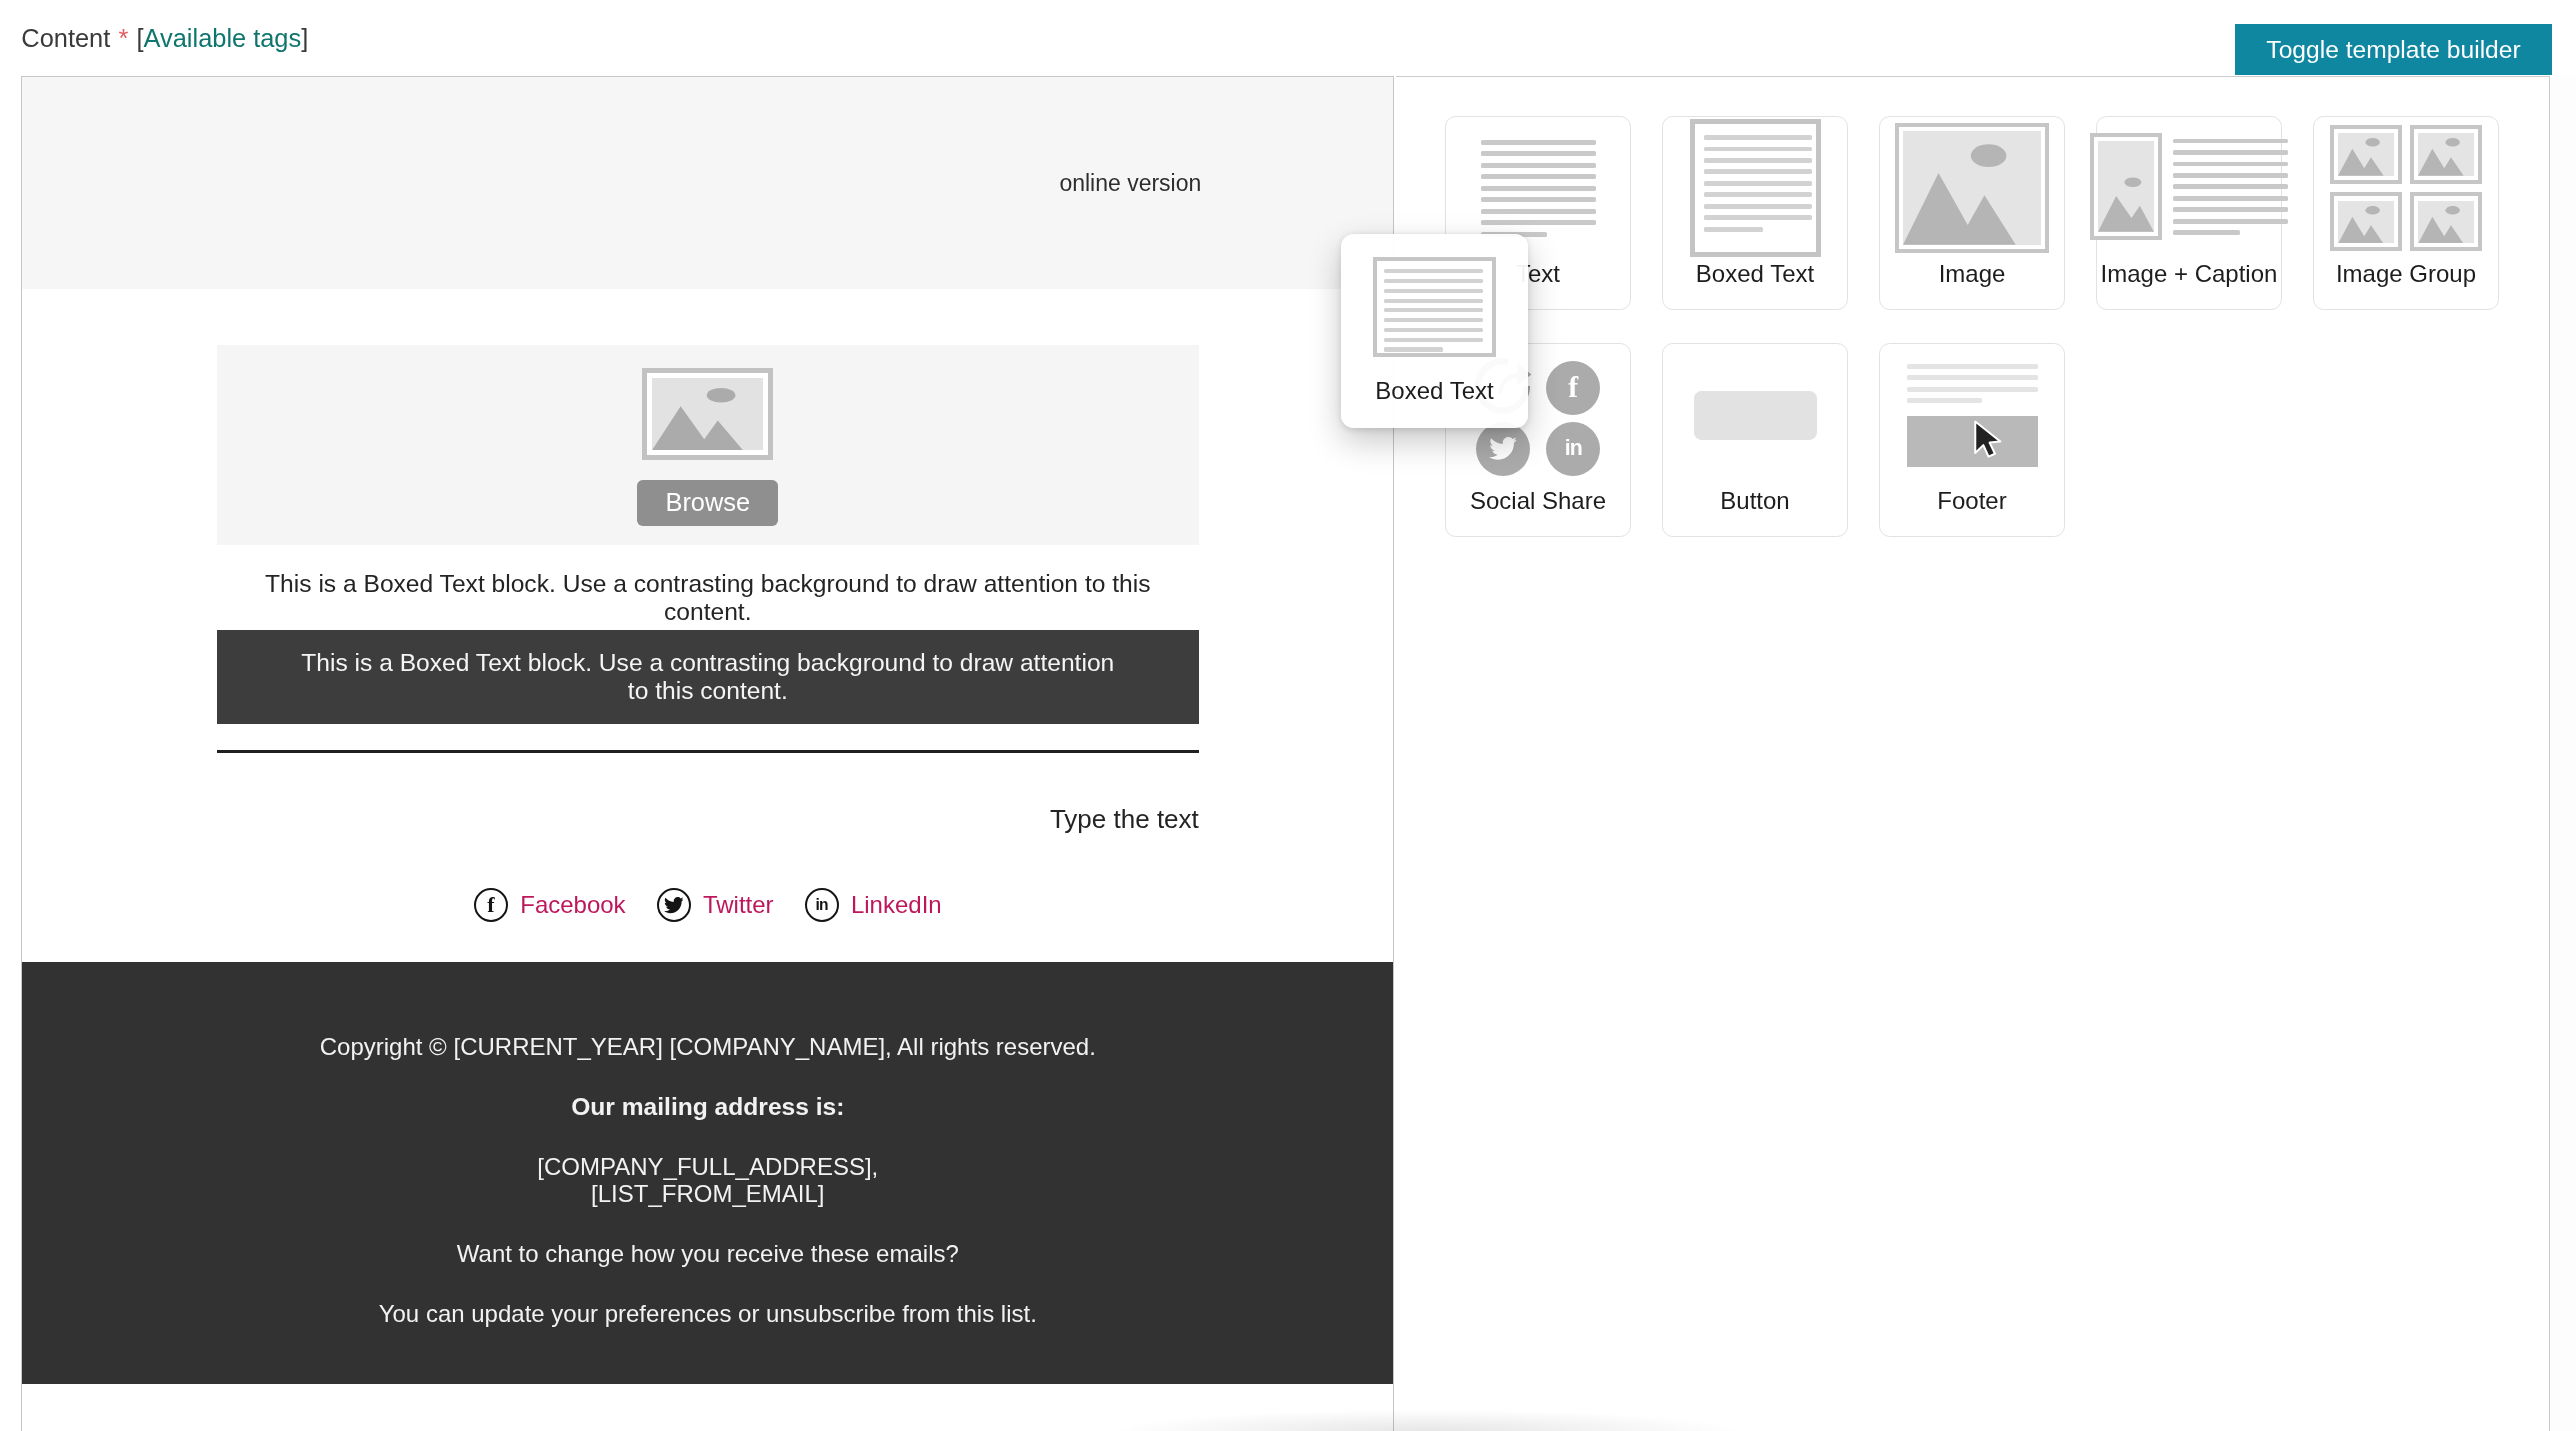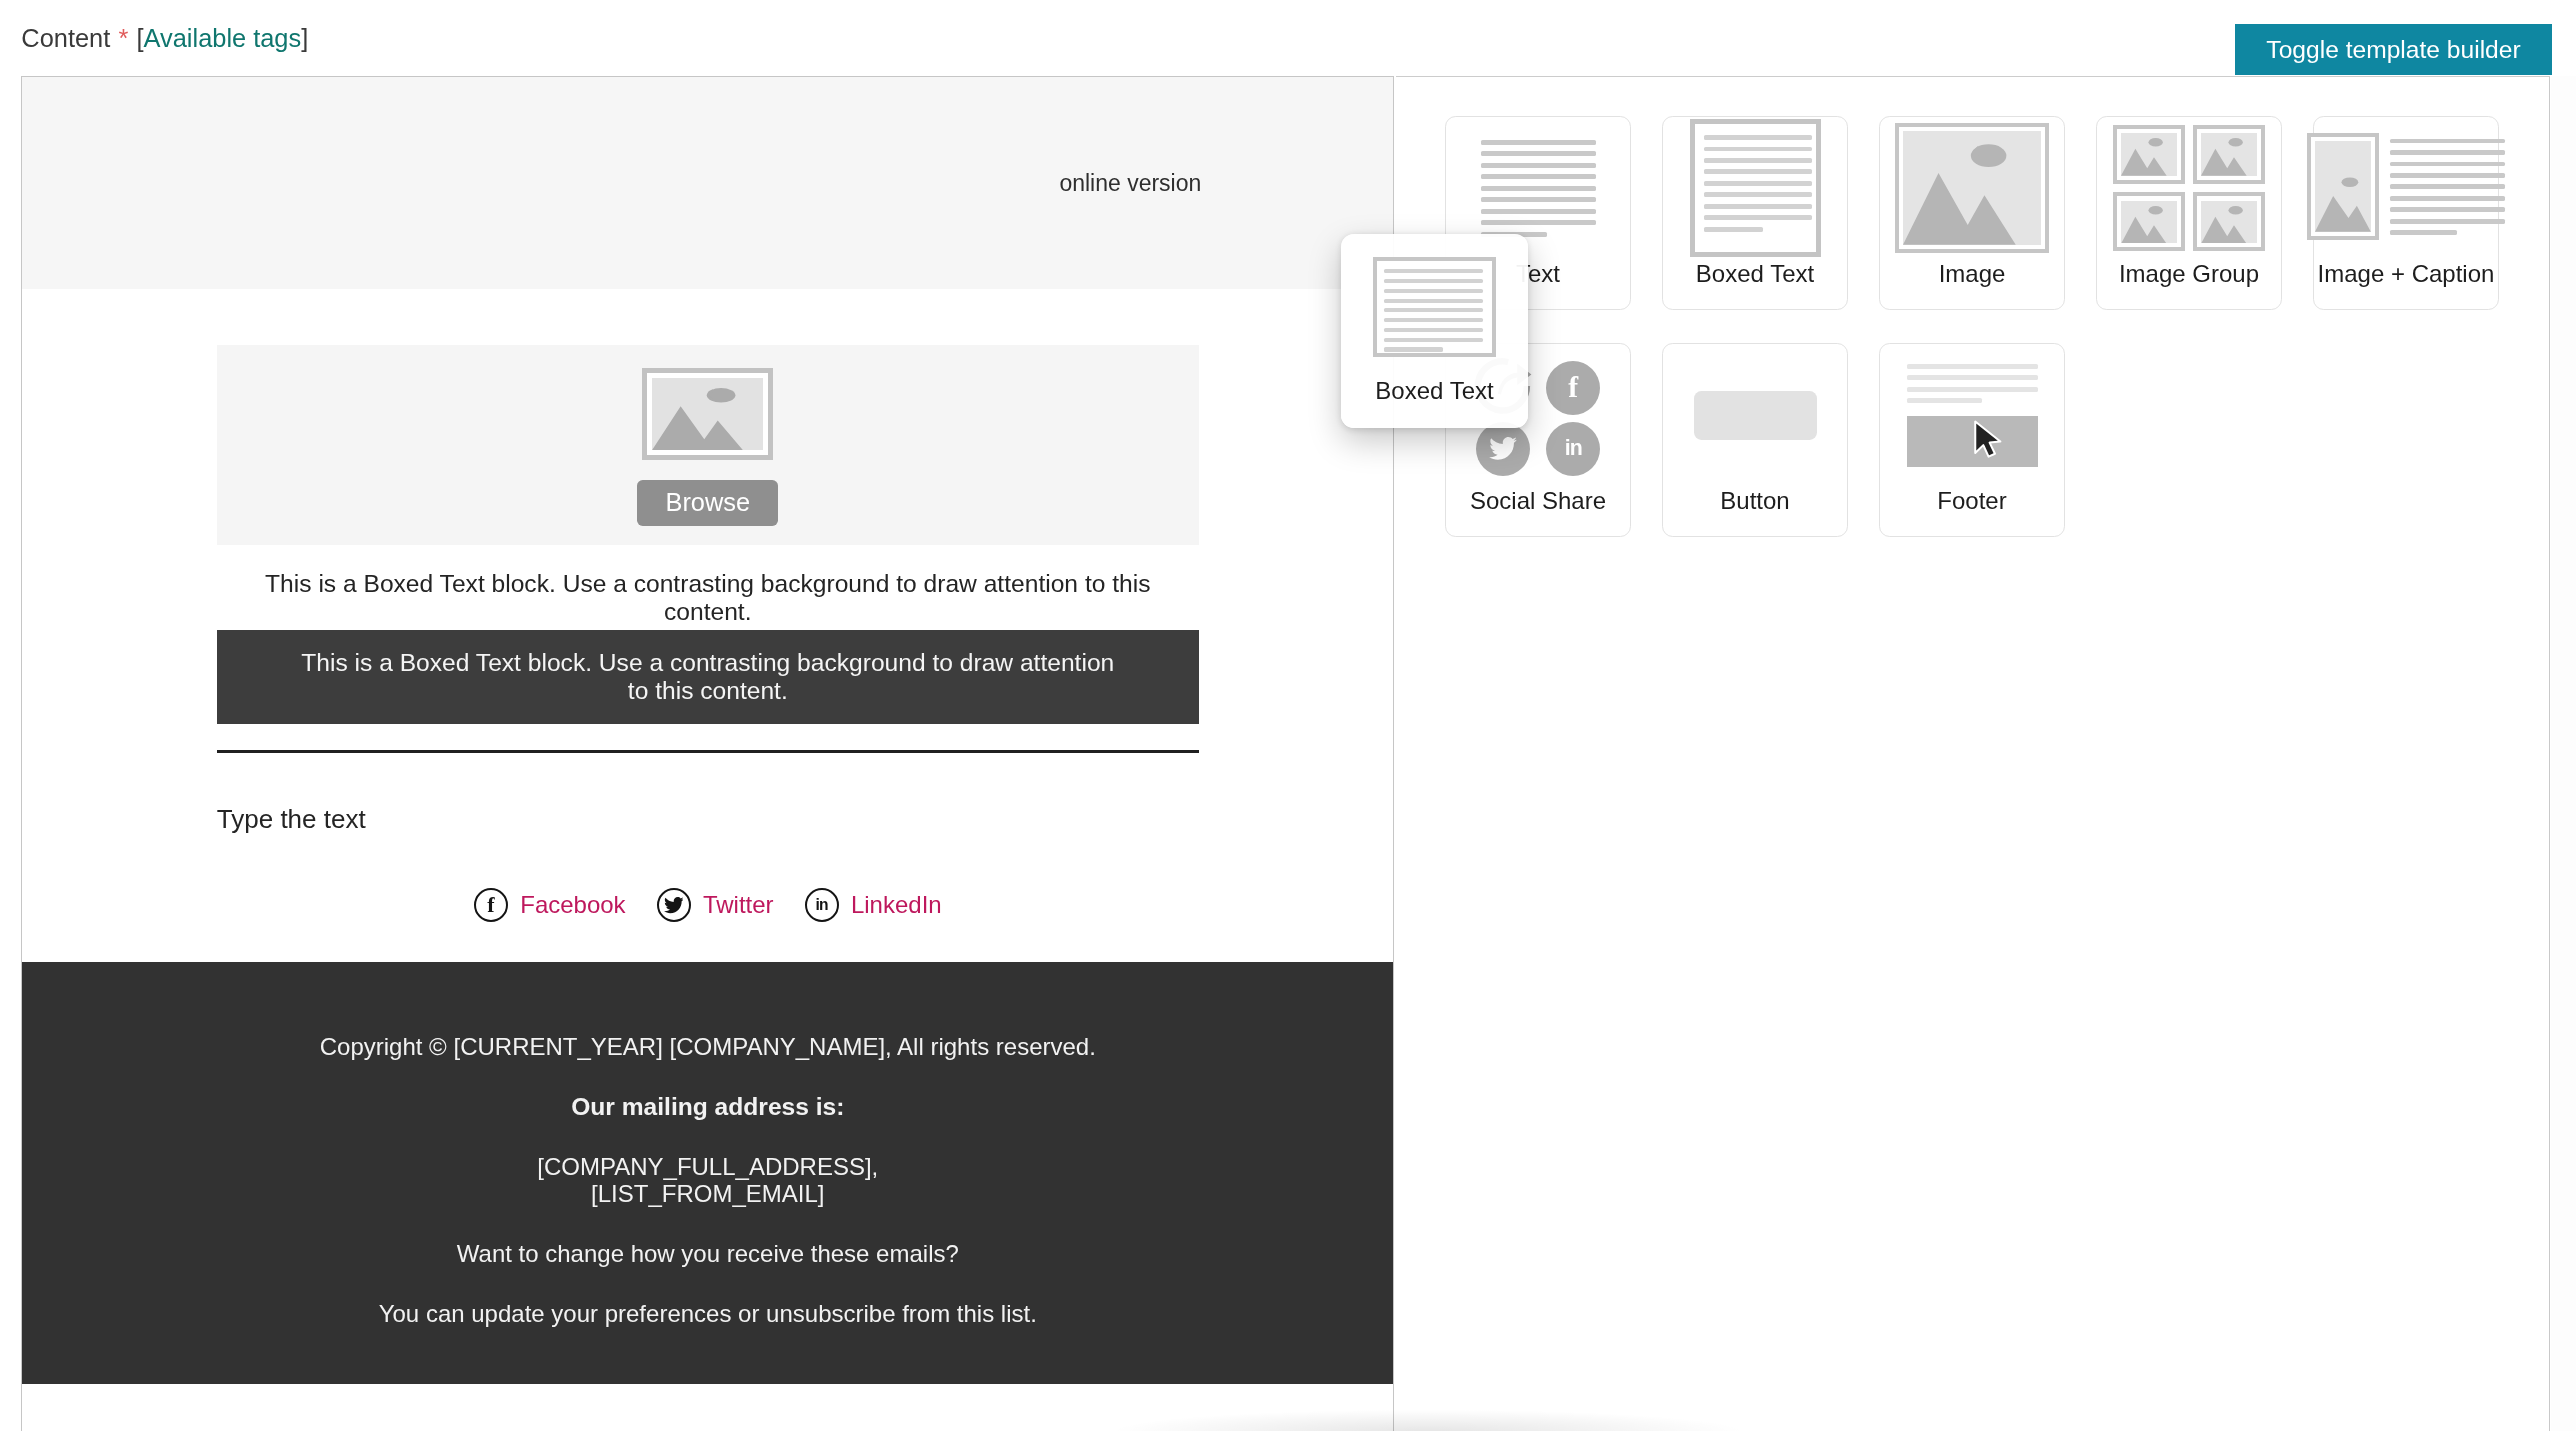--- a/index.html
+++ b/index.html
@@ -35,21 +35,21 @@
   .browse-btn { margin-top:19.7px; width:141px; height:46px; background:#8f8f8f; color:#fff;
     font-size:25.4px; border:none; border-radius:5.7px; display:flex; align-items:center;
     justify-content:center; cursor:pointer; font-family:inherit; }
 
   .boxed-plain { margin:24.6px auto 0; max-width:919px; font-size:24.6px; line-height:28px;
     text-align:center; color:#242424; }
   .boxed-dark { margin-top:4.9px; background:#3d3d3d; padding:19px 0; }
   .boxed-dark p { max-width:821px; margin:0 auto; font-size:24.6px; line-height:28px;
     text-align:center; color:#f5f5f5; }
   .rule { margin-top:26px; border-top:3.3px solid #202020; height:0; }
-  .type-text { margin-top:51px; font-size:26px; line-height:31px; text-align:left; color:#242424; }
+  .type-text { margin-top:51px; font-size:26px; line-height:31px; text-align:right; color:#242424; }
 
   .social-row { margin-top:53px; display:flex; justify-content:center; align-items:center; gap:31px; }
   .social-item { display:flex; align-items:center; gap:12.3px; cursor:pointer; }
   .pcircle { width:34px; height:34px; border:2.5px solid #141414; border-radius:50%;
     display:flex; align-items:center; justify-content:center; background:#fff; }
   .pcircle .fb-f { font-size:22px; font-weight:bold; color:#141414; font-family:"Liberation Serif",serif; }
   .pcircle .in-g { font-size:15.6px; font-weight:bold; color:#141414; letter-spacing:-0.8px; }
   .social-item .slabel { font-size:24px; color:#be185d; }
 
   .email-footer { margin-top:40px; height:422px; background:#323232; color:#f2f2f2;
@@ -244,20 +244,45 @@
             <path d="M33.5 8 L36 6 L36 12 L33.5 10 Z" fill="#b5b5b5"></path>
             <path d="M0 46 L17 17 L31 38 L39 26 L54 46 Z" fill="#b5b5b5"></path>
           </svg></div>
         </div>
           </div>
         <div class="card-label">Image</div>
       </div>
 
       <div class="card">
         <div class="icon-zone">
+            <div class="ic-row">
+          <div class="frame img-portrait">
+                <div class="f-inner"><svg width="100%" height="100%" viewBox="0 0 40 66" preserveAspectRatio="none">
+                    <ellipse cx="25" cy="30" rx="6" ry="3.5" fill="#b5b5b5"></ellipse>
+                    <path d="M0 66 L13 40 L24 56 L30 47 L40 66 Z" fill="#b5b5b5"></path>
+                  </svg></div>
+              </div>
+          <div class="cap-lines">
+            <span class="ln"></span>
+                <span class="ln"></span>
+                <span class="ln"></span>
+                <span class="ln"></span>
+                <span class="ln"></span>
+                <span class="ln"></span>
+                <span class="ln"></span>
+                <span class="ln"></span>
+                <span class="ln short"></span>
+          </div>
+        </div>
+          </div>
+        <div class="card-label">Image + Caption</div>
+      </div>
+
+      <div class="card">
+        <div class="icon-zone">
             <div class="grp">
           <div class="frame img-mini">
                 <div class="f-inner"><svg width="100%" height="100%" viewBox="0 0 66 46" preserveAspectRatio="none">
                     <ellipse cx="41" cy="10" rx="8.5" ry="4.6" fill="#b5b5b5"></ellipse>
                     <path d="M0 46 L17 17 L31 38 L39 26 L54 46 Z" fill="#b5b5b5"></path>
                   </svg></div>
               </div>
           <div class="frame img-mini">
                 <div class="f-inner"><svg width="100%" height="100%" viewBox="0 0 66 46" preserveAspectRatio="none">
                     <ellipse cx="41" cy="10" rx="8.5" ry="4.6" fill="#b5b5b5"></ellipse>
@@ -272,45 +297,20 @@
               </div>
           <div class="frame img-mini">
                 <div class="f-inner"><svg width="100%" height="100%" viewBox="0 0 66 46" preserveAspectRatio="none">
                     <ellipse cx="41" cy="10" rx="8.5" ry="4.6" fill="#b5b5b5"></ellipse>
                     <path d="M0 46 L17 17 L31 38 L39 26 L54 46 Z" fill="#b5b5b5"></path>
                   </svg></div>
               </div>
         </div>
           </div>
         <div class="card-label">Image Group</div>
-      </div>
-
-      <div class="card">
-        <div class="icon-zone">
-            <div class="ic-row">
-          <div class="frame img-portrait">
-                <div class="f-inner"><svg width="100%" height="100%" viewBox="0 0 40 66" preserveAspectRatio="none">
-                    <ellipse cx="25" cy="30" rx="6" ry="3.5" fill="#b5b5b5"></ellipse>
-                    <path d="M0 66 L13 40 L24 56 L30 47 L40 66 Z" fill="#b5b5b5"></path>
-                  </svg></div>
-              </div>
-          <div class="cap-lines">
-            <span class="ln"></span>
-                <span class="ln"></span>
-                <span class="ln"></span>
-                <span class="ln"></span>
-                <span class="ln"></span>
-                <span class="ln"></span>
-                <span class="ln"></span>
-                <span class="ln"></span>
-                <span class="ln short"></span>
-          </div>
-        </div>
-          </div>
-        <div class="card-label">Image + Caption</div>
       </div>
 
       <div class="card">
         <div class="icon-zone">
             <div class="ss-grid">
           <span>
             <svg width="62" height="62" viewBox="0 0 48 48">
               <path d="M28 5.5 A 19 19 0 1 0 42.5 24" fill="none" stroke="#a9a9a9" stroke-width="5"></path>
               <path d="M20 30 C 21.5 20 27 14.5 35 13.5 L 35 6.5 L 46 15 L 35 23.5 L 35 17.5 C 28.5 18.5 24 22.5 22.5 30.5 Z" fill="#a9a9a9"></path>
             </svg>

